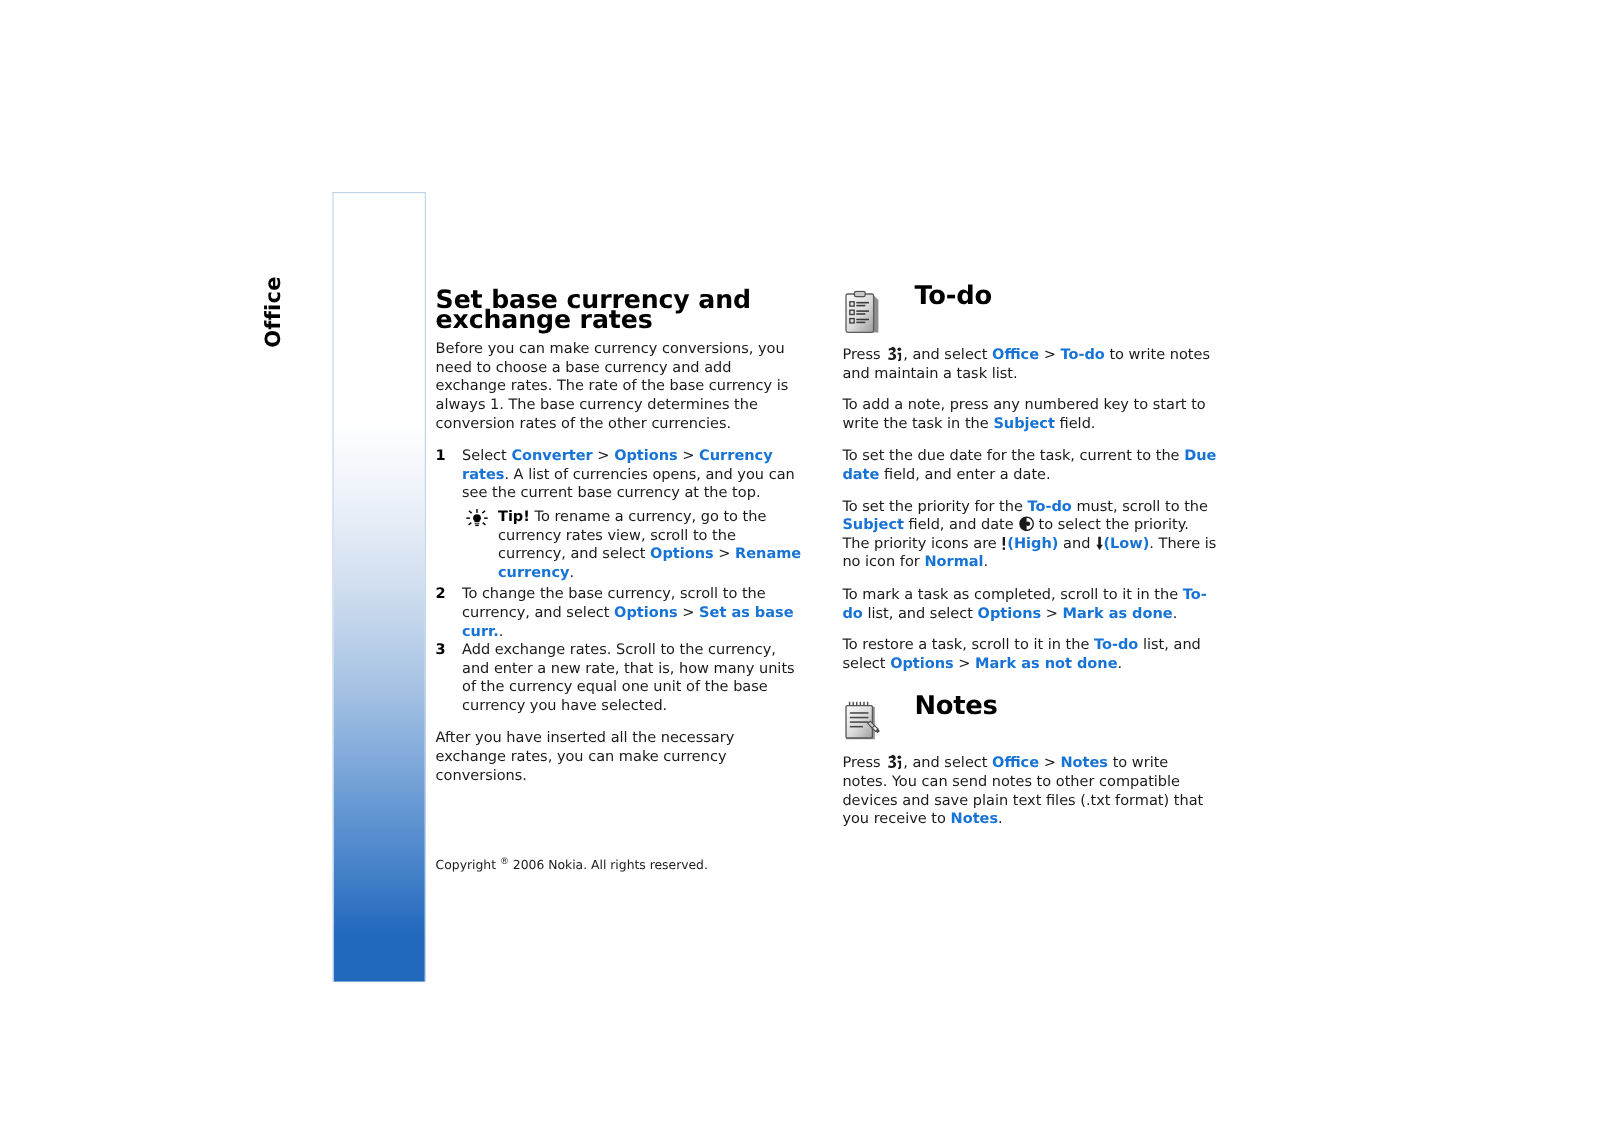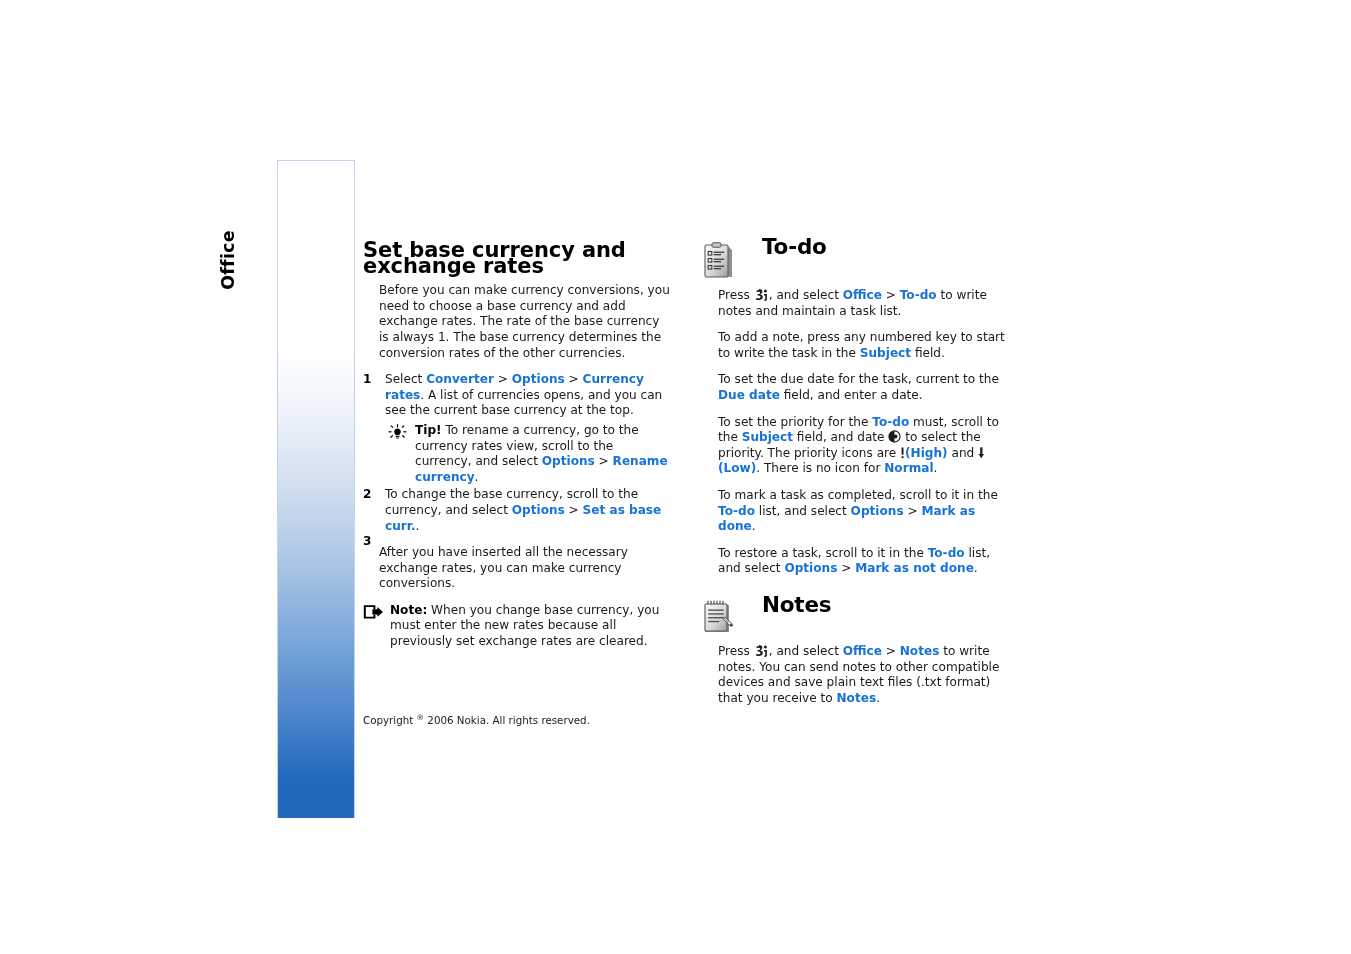--- a/index.html
+++ b/index.html
@@ -73,21 +73,21 @@
   .col-right { left: 702px; top: 236px; width: 312px; }
 
   h1.section-title {
     font-size: 21px;
     font-weight: bold;
     color: #000;
     margin: 0 0 9px 0;
     letter-spacing: -0.1px;
   }
 
-  p { margin: 0 0 11px 16px; }
+  p { margin: 0 0 11px 0; }
 
   .lnk { color: #1773d6; font-weight: bold; }
   .gt  { color: #1a1a1a; font-weight: normal; }
   b.bold { font-weight: bold; color:#000; }
 
   
   ol.steps { margin: 0; padding: 0; list-style: none; }
   ol.steps > li {
     position: relative;
     padding-left: 22px;
@@ -202,38 +202,27 @@
           </span>
           <b class="bold">Tip!</b><span> To rename a currency, go to the currency rates view, scroll to the currency, and select </span><span class="lnk">Options</span><span class="gt"> &gt; </span><span class="lnk">Rename currency</span><span>.</span>
         </div>
       </li>
 
       <li>
         <span class="num">2</span><span>To change the base currency, scroll to the currency, and select </span><span class="lnk">Options</span><span class="gt"> &gt; </span><span class="lnk">Set as base curr.</span><span>.</span>
       </li>
 
       <li>
-        <span class="num">3</span>
+        <span class="num">3</span><span>Add exchange rates. Scroll to the currency, and enter a new rate, that is, how many units of the currency equal one unit of the base currency you have selected.</span>
       </li>
 
     </ol>
 
     <p style="margin-top:11px">After you have inserted all the necessary exchange rates, you can make currency conversions.</p>
 
-    <div class="noteblock">
-      <span class="noteicon">
-        <svg viewBox="0 0 22 16" width="22" height="16">
-          <g fill="#000">
-            <path d="M0.8 1.2 h11.6 v4.0 h-2.0 v-2.1 h-7.6 v9.6 h7.6 v-2.1 h2.0 v4.0 h-11.6 z"></path>
-            <path d="M9.4 5.2 h5.0 v-2.2 l5.6 4.9 l-5.6 4.9 v-2.2 h-5.0 z"></path>
-          </g>
-        </svg>
-      </span>
-      <b class="bold">Note:</b><span> When you change base currency, you must enter the new rates because all previously set exchange rates are cleared.</span>
-    </div>
 
   </div>
 
   <div class="col col-right">
 
     <div class="apphead">
       <span class="appicon">
         <svg viewBox="0 0 34 38" width="34" height="38">
           <defs>
             <linearGradient id="gclip" x1="0" y1="0" x2="1" y2="1">

